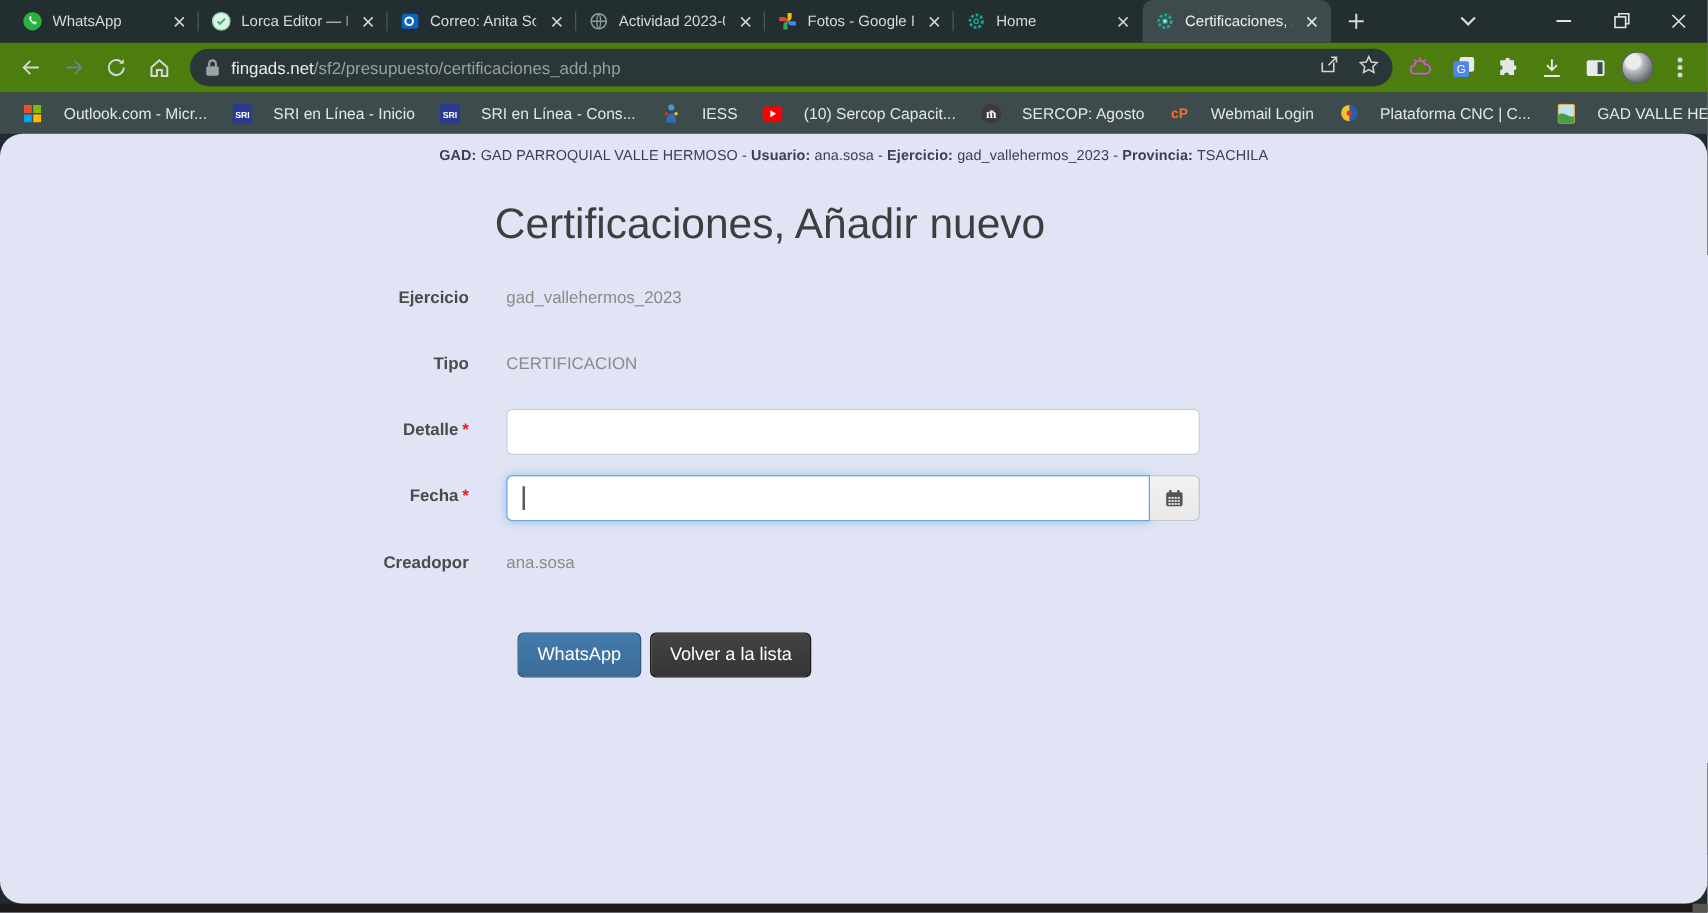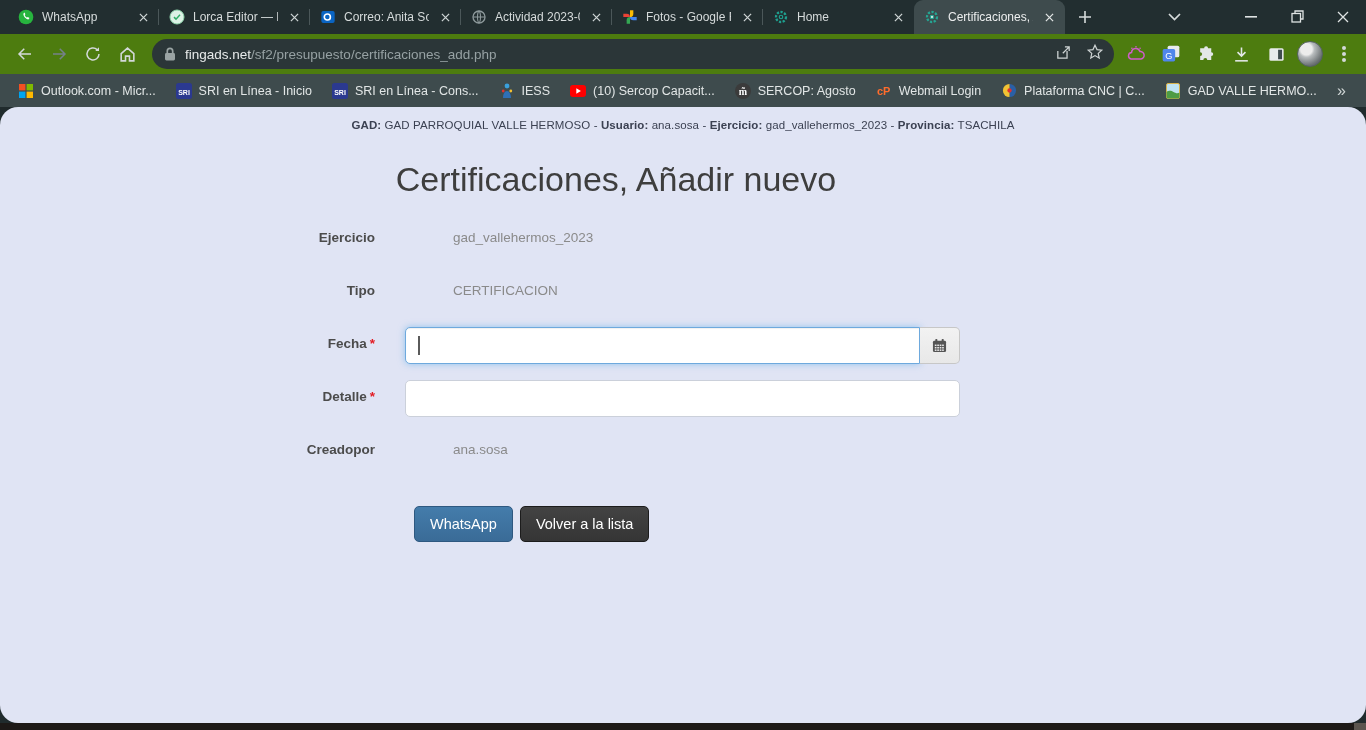--- a/index.html
+++ b/index.html
@@ -36,37 +36,37 @@
   .url .domain { color:#e8ebeb; }
   .url .path { color:#96a1a3; }
   .omni-actions { display:flex; align-items:center; gap:14px; margin-left:8px; }
   .ext-area { display:flex; align-items:center; gap:7px; padding:0 2px; }
   .ext-btn { width:28px; height:28px; display:flex; align-items:center; justify-content:center; border-radius:50%; }
   .avatar { width:26px; height:26px; border-radius:50%; background:radial-gradient(circle at 35% 30%, #ececec 0 25%, #b9bdbf 35%, #6e7476 70%, #3f4648 100%); border:1px solid #566264; }
   .menu-dots { width:4px; height:4px; border-radius:50%; background:#d3d9d9; box-shadow:0 -6px 0 #d3d9d9, 0 6px 0 #d3d9d9; }
 
   
   .bookmarks { height:33px; background:#3e4b4d; display:flex; align-items:center; padding:0 12px 0 10px; gap:4px; }
-  .bm { display:flex; align-items:center; gap:7px; padding:4px 8px; border-radius:6px; color:#e2e6e6; font-size:12.5px; white-space:nowrap; }
+  .bm { display:flex; align-items:center; gap:17px; padding:4px 8px; border-radius:6px; color:#e2e6e6; font-size:12.5px; white-space:nowrap; }
   .bm-ic { width:16px; height:16px; flex:0 0 16px; display:flex; align-items:center; justify-content:center; }
   .bm-overflow { margin-left:auto; color:#cfd5d5; font-size:16px; padding:0 8px; }
   .cp-txt { color:#ff6c2c; font-weight:bold; font-size:11px; }
 
   
   .page { height:616px; background:#e0e4f4; overflow:hidden;border-radius:18px; }
   .site-header { padding-top:12px; text-align:center; font-size:11.5px; color:#3b4152; letter-spacing:.1px; }
   .site-header b { font-weight:bold; }
   .content { width:688px; margin-left:272px; }
   .page-title { margin-top:29px; margin-bottom:22px; text-align:center; font-size:34px; font-weight:400; color:#3e3e3e; }
   .form-row { display:flex; margin-bottom:16px; }
   .lbl { width:103px; text-align:right; font-weight:bold; font-size:13.5px; color:#4b4b4b; padding-top:9px; flex:0 0 103px; }
   .lbl .req { color:#e31b23; margin-left:3px; font-weight:bold; }
   .ctrl { margin-left:30px; width:555px; }
   .static-val { font-size:13.5px; color:#8a8a8a; padding-top:9px; }
-  .row-static { height:37px;gap:48px; }
+  .row-static { height:37px; }
   input.form-input { width:555px; height:37px; border:1px solid #cbd0da; border-radius:5px; background:#fff;
                      font-size:14px; color:#555; padding:0 12px; outline:none; font-family:"Liberation Sans",sans-serif; }
   .input-group { display:flex; width:555px; position:relative; }
   .input-group input { width:515px; border-radius:5px 0 0 5px; border:1px solid #6ea9dd;
                        box-shadow:0 0 7px rgba(102,175,233,.65), inset 0 1px 1px rgba(0,0,0,.06); }
   .caret { position:absolute; left:13px; top:9px; width:1.5px; height:19px; background:#5a5a5a; }
   .addon { width:40px; height:37px; background:linear-gradient(#f2f2f2,#e8e8e8); border:1px solid #c7c7c7; border-left:none;
            border-radius:0 5px 5px 0; display:flex; align-items:center; justify-content:center; }
   .btn-row { margin-left:142px; margin-top:36px; display:flex; gap:7px; }
   .btn { height:36px; border-radius:5px; font-size:14.5px; color:#fff; padding:0 15px; border:1px solid transparent;
@@ -413,20 +413,27 @@
         <div class="ctrl">
             <div class="static-val">gad_vallehermos_2023</div>
           </div>
       </div>
 
       <div class="form-row row-static">
         <div class="lbl">Tipo</div>
         <div class="ctrl">
             <div class="static-val">CERTIFICACION</div>
           </div>
+      </div>
+
+      <div class="form-row">
+        <div class="lbl"><span>Detalle</span><span class="req">*</span></div>
+        <div class="ctrl">
+          <input class="form-input" type="text" value="" style="">
+        </div>
       </div>
 
       <div class="form-row">
         <div class="lbl"><span>Fecha</span><span class="req">*</span></div>
         <div class="ctrl">
           <div class="input-group">
             <input class="form-input" type="text" value="" style="">
             <span class="caret"></span>
             <span class="addon">
               <svg width="15" height="15" viewBox="0 0 16 16">
@@ -446,27 +453,20 @@
                     <rect x="5.6" y="12.2" width="1.8" height="1.6"></rect>
                     <rect x="8.2" y="12.2" width="1.8" height="1.6"></rect>
                     <rect x="10.8" y="12.2" width="1.8" height="1.6"></rect>
                   </g>
                 </svg>
             </span>
           </div>
         </div>
       </div>
 
-      <div class="form-row">
-        <div class="lbl"><span>Detalle</span><span class="req">*</span></div>
-        <div class="ctrl">
-          <input class="form-input" type="text" value="" style="">
-        </div>
-      </div>
-
       <div class="form-row row-static">
         <div class="lbl">Creadopor</div>
         <div class="ctrl">
             <div class="static-val">ana.sosa</div>
           </div>
       </div>
 
       <div class="btn-row">
         <button class="btn btn-primary">WhatsApp</button>
         <button class="btn btn-dark">Volver a la lista</button>

